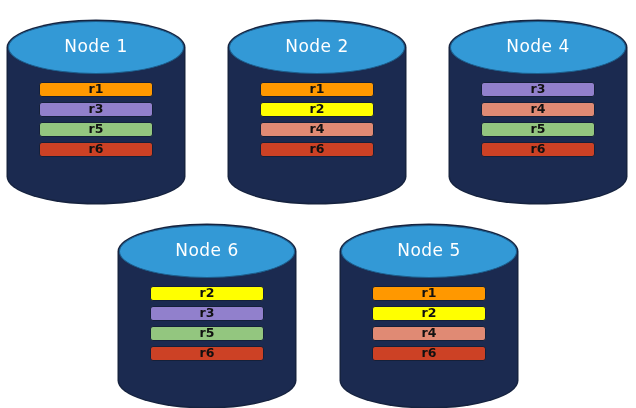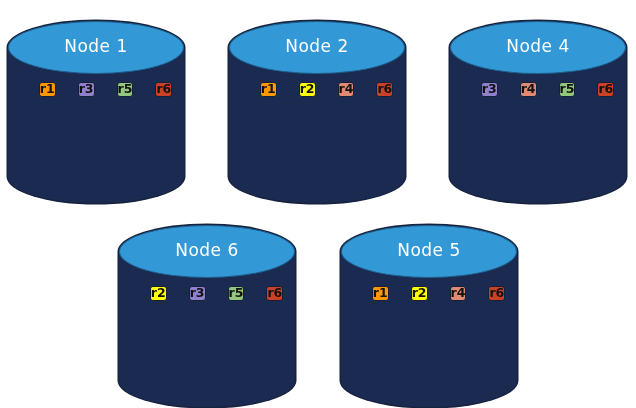--- a/index.html
+++ b/index.html
@@ -65,22 +65,22 @@
     font-family: "DejaVu Sans", sans-serif;
   }
 
   
   .replicas {
     position: absolute;
     left: 17.5%;
     right: 17.5%;
     top: 33.5%;
     display: flex;
-    flex-direction: row;
-    gap: 22px;
+    flex-direction: column;
+    gap: 5px;
   }
 
   .replica {
     height: 15px;
     border-radius: 3px;
     border: 1px solid #14203a;
     box-sizing: border-box;
     display: flex;
     align-items: center;
     justify-content: center;

